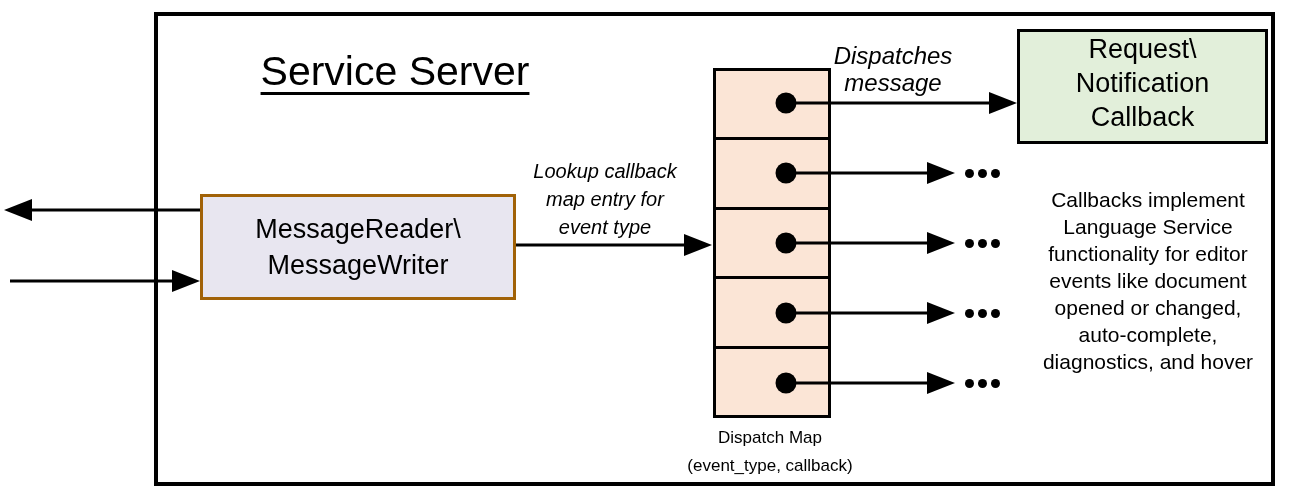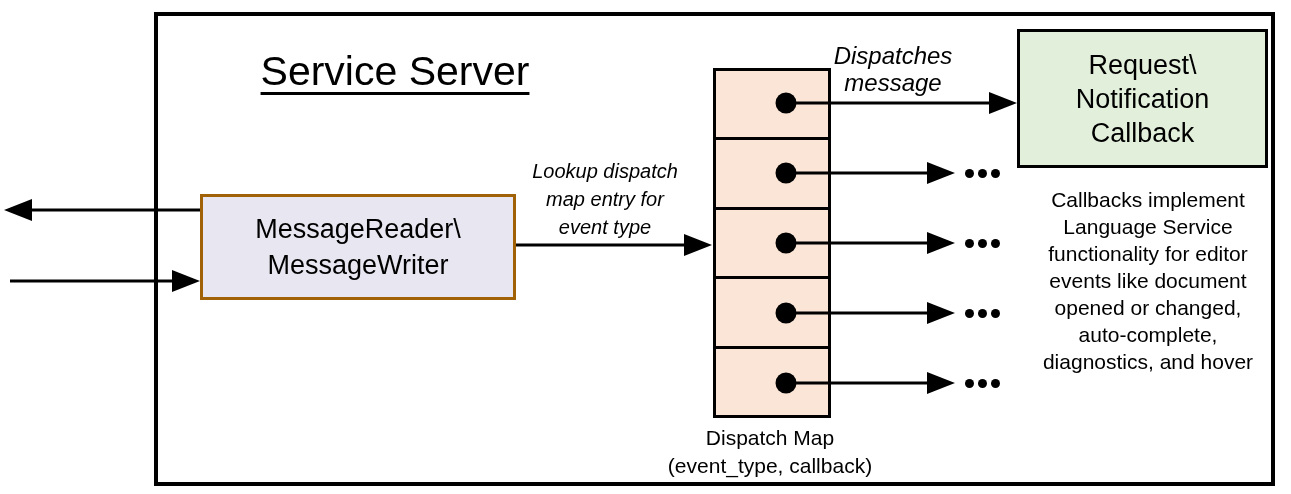--- a/index.html
+++ b/index.html
@@ -37,30 +37,30 @@
   }
   .dispatch-map{
     position:absolute;left:713px;top:68px;width:118px;height:350px;
     background:var(--c-dispatch,#FBE5D6);border:3px solid #000;box-sizing:border-box;
     display:flex;flex-direction:column;
   }
   .dm-cell{flex:1;border-bottom:3px solid #000;}
   .dm-cell:last-child{border-bottom:none;}
   .dispatch-caption{
     position:absolute;left:620px;top:424px;width:300px;text-align:center;
-    font-size:21px;line-height:28px;white-space:pre-line;
+    font-size:17px;line-height:28px;white-space:pre-line;
   }
   .dispatches-label{
     position:absolute;left:833px;top:42px;width:120px;text-align:center;
     font-style:italic;font-size:24px;line-height:27px;white-space:pre-line;
   }
   .callback-box{
-    position:absolute;left:1017px;top:29px;width:251px;height:139px;
+    position:absolute;left:1017px;top:29px;width:251px;height:115px;
     background:var(--c-callback,#E2EFDA);border:3px solid #000;box-sizing:border-box;
-    display:flex;align-items:center;justify-content:center;
+    display:flex;align-items:flex-start;justify-content:center;
     font-size:27px;line-height:34px;text-align:center;white-space:pre-line;
   }
   .callbacks-note{
     position:absolute;left:1012px;top:186px;width:272px;text-align:center;
     font-size:21px;line-height:27px;white-space:pre-line;
   }
   .ellipsis{
     position:absolute;width:37px;height:10px;display:flex;gap:4px;align-items:center;
   }
   .ellipsis i{display:block;width:9px;height:9px;border-radius:50%;background:#000;}
@@ -77,21 +77,21 @@
 
   <div class="title">Service Server</div>
 
 
   <div class="reader-box">
     <span>MessageReader\
 MessageWriter</span>
   </div>
 
 
-  <div class="lookup-label">Lookup dispatch
+  <div class="lookup-label">Lookup callback
 map entry for
 event type</div>
 
   <div class="dispatch-map">
       <div class="dm-cell"></div>
       <div class="dm-cell"></div>
       <div class="dm-cell"></div>
       <div class="dm-cell"></div>
       <div class="dm-cell"></div>
     </div>

